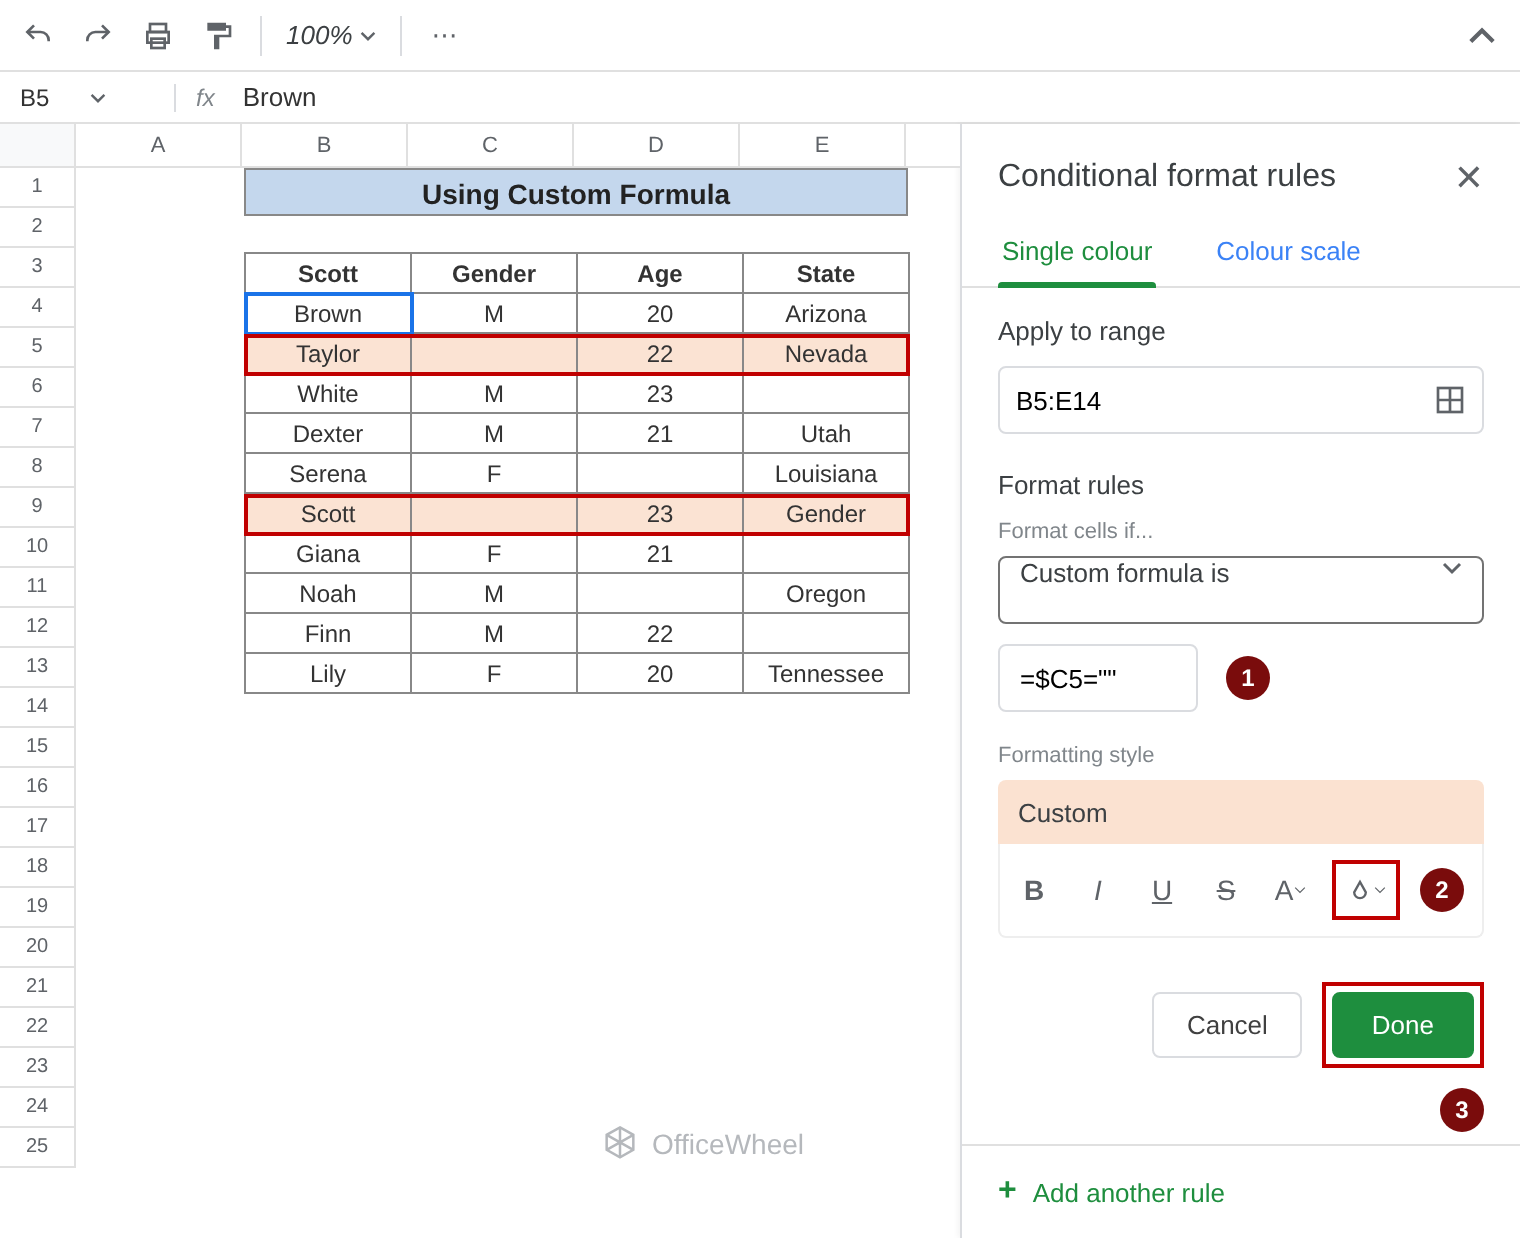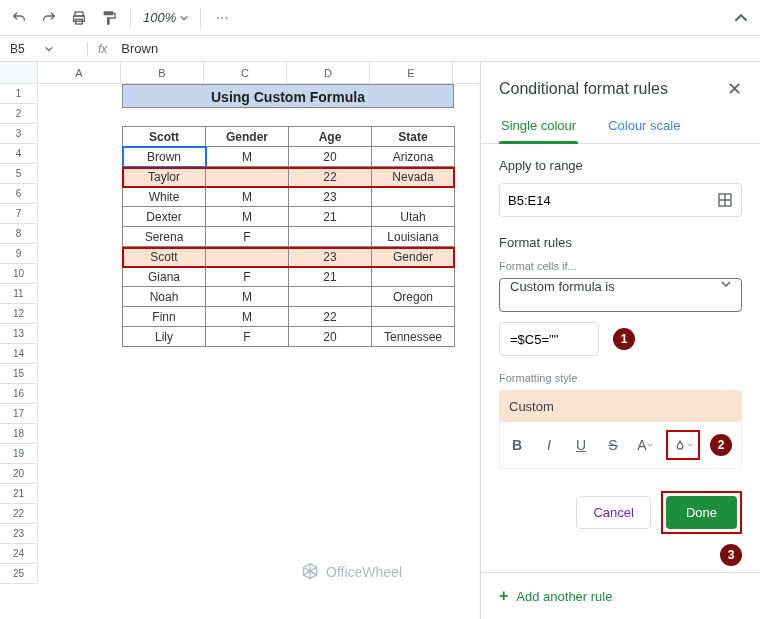--- a/index.html
+++ b/index.html
@@ -61,21 +61,21 @@
   .sp-subtext { font-size: 11px; color: #80868b; margin: 10px 0 6px 0; }
   .sp-select { border: 1px solid #737373; border-radius: 4px; height: 34px; display: flex; align-items: flex-start; justify-content: space-between; padding: 0 10px; margin-bottom: 10px; cursor: pointer; gap: 44px;}
   .sp-formula { display: flex; align-items: center; gap: 14px; margin-bottom: 16px;}
   .sp-formula input { border: 1px solid #dadce0; border-radius: 4px; height: 34px; padding: 0 10px; width: 100px; font-size: 13px;}
   .badge { width: 22px; height: 22px; border-radius: 50%; background: #7a0c0c; color: #fff; font-size: 12px; display: flex; align-items: center; justify-content: center; font-weight: bold;}
   .style-preview { background: #fbe2d1; border-radius: 4px 4px 0 0; height: 32px; display: flex; align-items: center; padding: 0 10px; font-size: 13px; margin-top: 6px;}
   .style-tools { display: flex; align-items: center; gap: 10px; padding: 8px 6px; border: 1px solid #eee; border-top: none; border-radius: 0 0 4px 4px;}
   .st-btn { width: 22px; height: 22px; display: flex; align-items: center; justify-content: center; color: #5f6368; font-size: 14px; cursor: pointer;}
   .fill-wrap { border: 2px solid #c00000; padding: 2px 4px; display: flex; align-items: center;}
   .sp-actions { display: flex; justify-content: flex-end; gap: 10px; margin-top: 22px; align-items: center;}
-  .btn-cancel { background: #fff; border: 1px solid #dadce0; color: #6d28d9; padding: 8px 16px; border-radius: 4px; font-size: 13px; cursor: pointer;}
+  .btn-cancel { background: #fff; border: 1px solid #dadce0; color: #404040; padding: 8px 16px; border-radius: 4px; font-size: 13px; cursor: pointer;}
   .btn-done { background: #1e8e3e; color: #ffffff; border: none; padding: 9px 20px; border-radius: 4px; font-size: 13px; cursor: pointer; font-weight: 500;}
   .done-wrap { border: 2px solid #c00000; padding: 3px;}
   .add-rule { color: #1e8e3e; font-size: 13px; padding: 14px 18px; display: flex; align-items: center; gap: 8px; cursor: pointer; border-top: 1px solid #e0e0e0;}
   
   .watermark { position: absolute; left: 300px; top: 500px; color: #b5b8bc; font-size: 14px; display: flex; align-items: center; gap: 6px; font-weight: 500;}
   
   svg { display: block; }
 </style>
 </head>
 <body>

